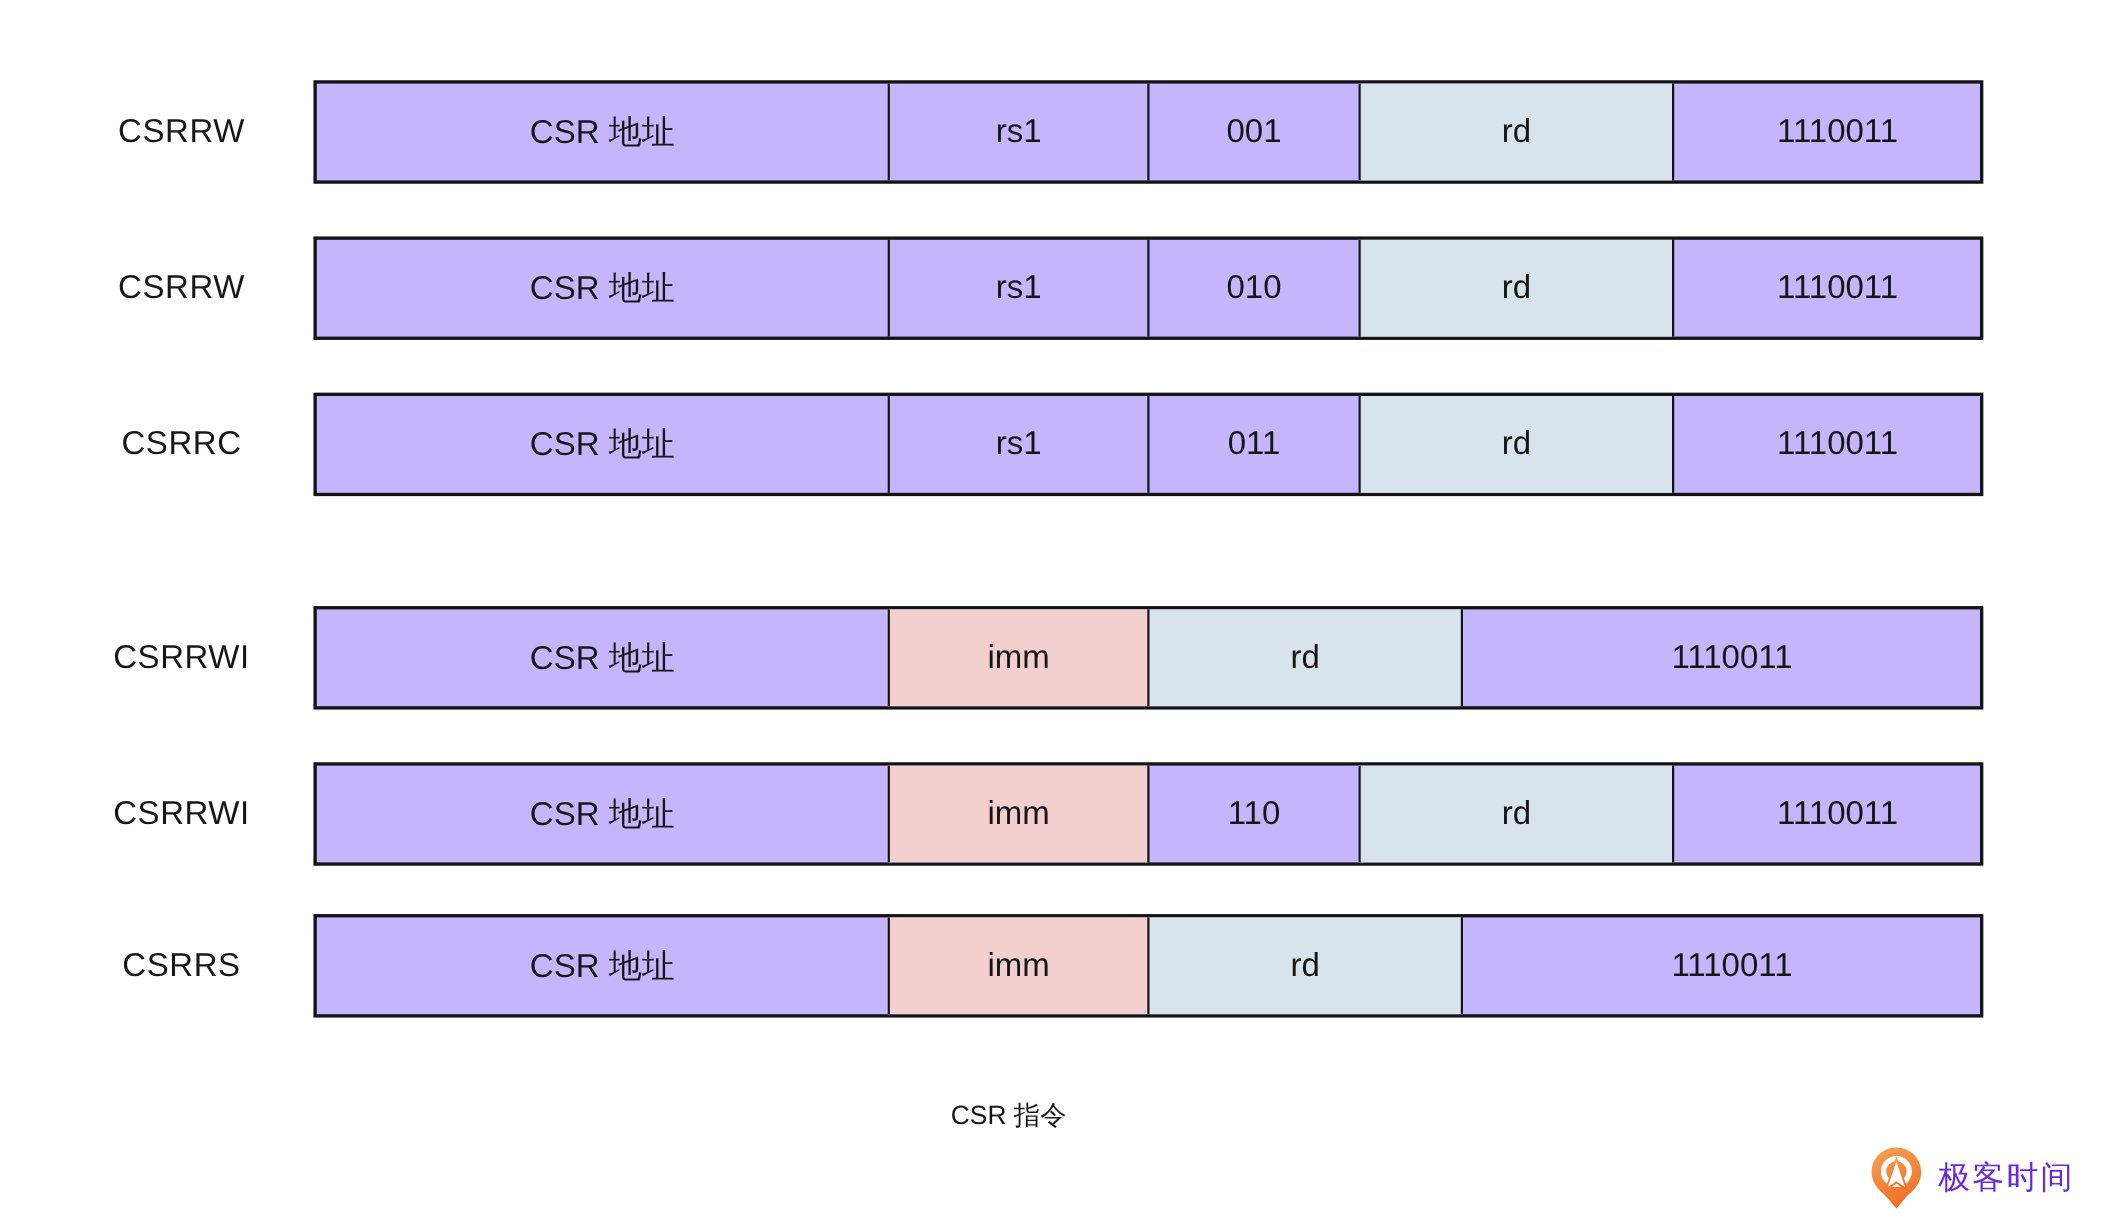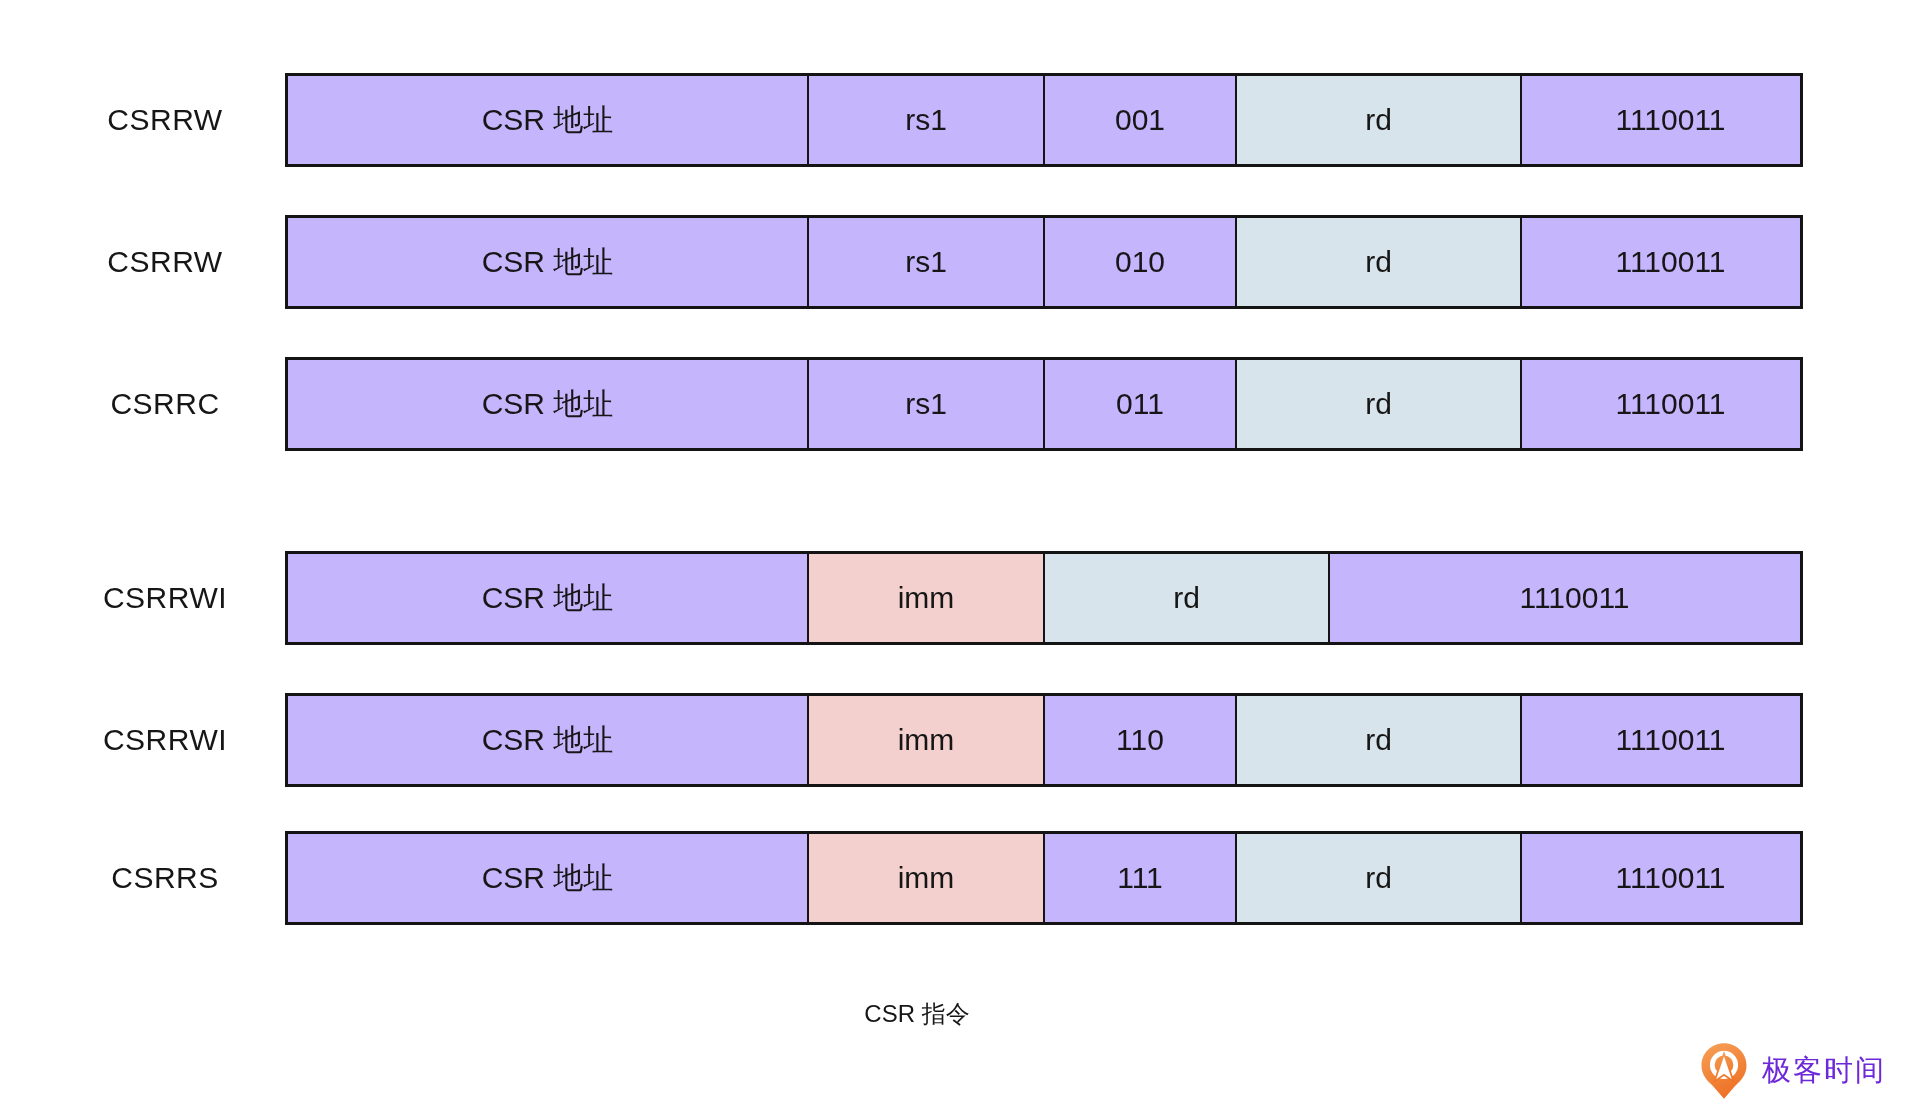--- a/index.html
+++ b/index.html
@@ -102,21 +102,20 @@
       <div class="cell cell-rd">rd</div>
       <div class="cell cell-opcode">1110011</div>
     </div>
   </div>
 
   <div class="row-line" style="top:831px">
     <div class="row-label">CSRRS</div>
     <div class="row-box">
       <div class="cell cell-addr">CSR 地址</div>
       <div class="cell cell-reg imm">imm</div>
-      <div class="cell cell-funct3">111</div>
       <div class="cell cell-rd">rd</div>
       <div class="cell cell-opcode">1110011</div>
     </div>
   </div>
 
   <div class="caption">CSR 指令</div>
 
   <div class="brand">
     <span style="display:inline-flex">
       <svg width="52" height="60" viewBox="0 0 60 68" aria-hidden="true">

